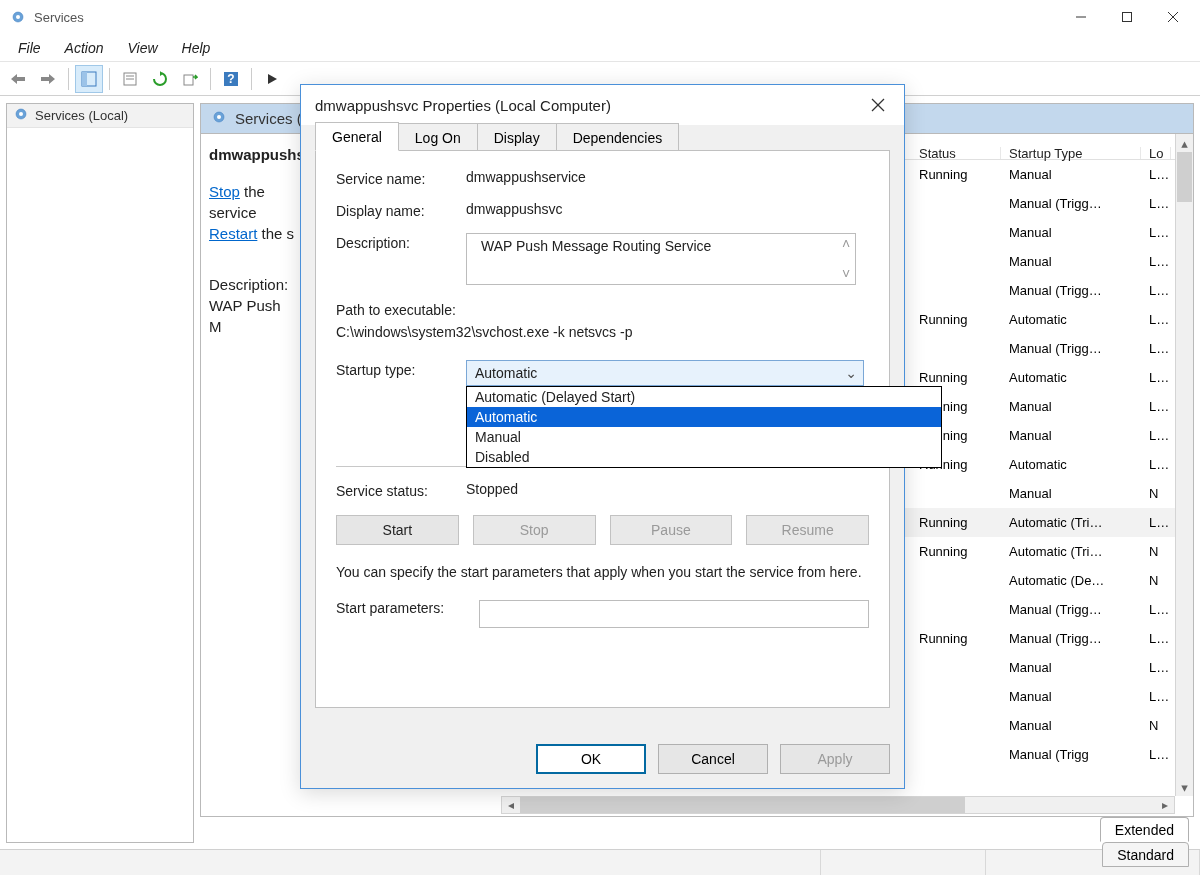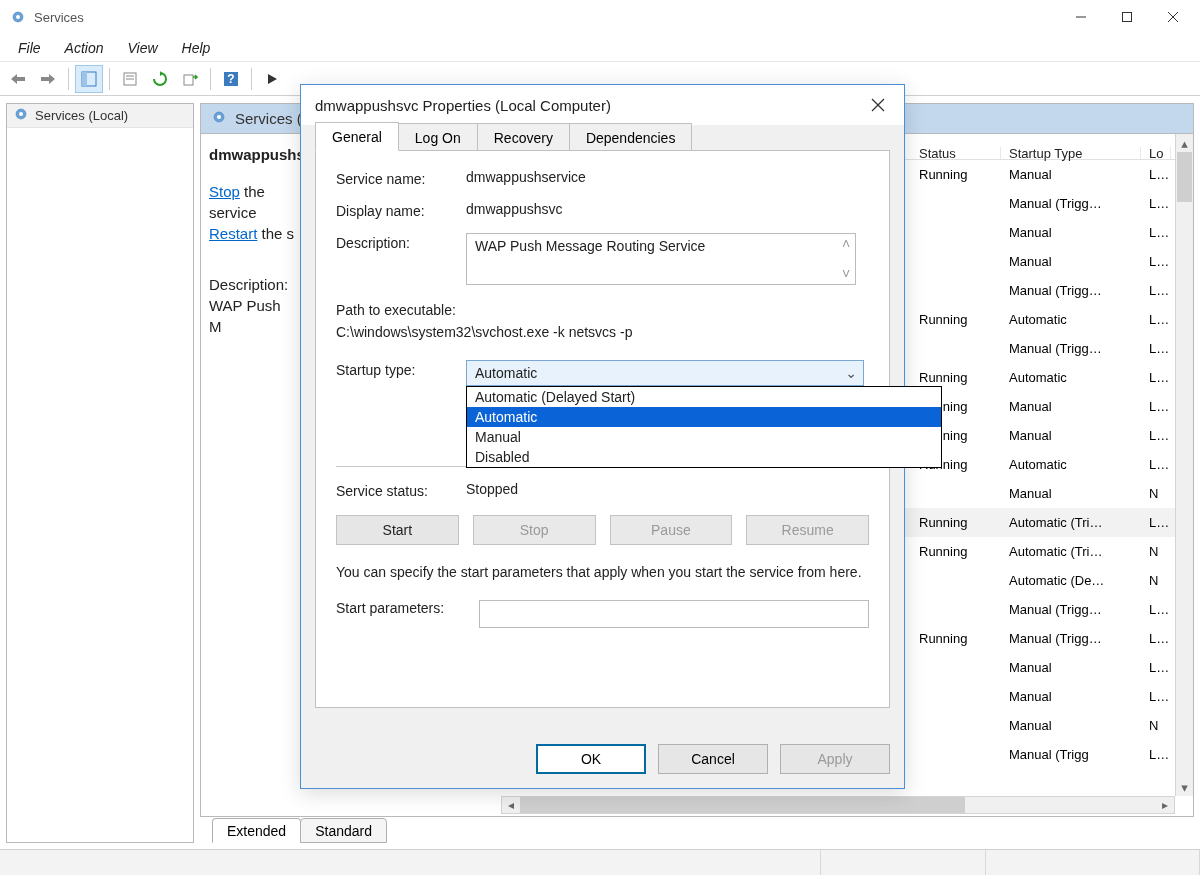--- a/index.html
+++ b/index.html
@@ -246,21 +246,21 @@
   height: 558px;
   position: relative;
 }
 .form-row { display: flex; margin-bottom: 14px; align-items: flex-start;}
 .form-row .lab { width: 130px; padding-top: 2px;}
 .form-row .val { flex: 1; }
 .textarea {
   border: 1px solid #bcbcbc;
   height: 52px;
   width: 390px;
-  padding: 4px 8px;
+  padding: 4px 14px;
   font-size: 14px;
   position: relative;
   background:#fff;
 }
 .textarea .scarrow { position:absolute; right:2px; width:14px; color:#999; text-align:center;}
 .textarea .sca1{ top:2px;} .textarea .sca2{ bottom:2px;}
 
 .path-block { margin: 10px 0 16px; line-height: 1.6;}
 .combo {
   border: 1px solid #7aa7d6;
@@ -562,21 +562,21 @@
 
       <div class="hscroll">
         <div class="arrow">◂</div>
         <div class="track">
             <div class="thumb"></div>
           </div>
         <div class="arrow">▸</div>
       </div>
     </div>
 
-    <div class="tabs-strip" style="padding-left:6px;">
+    <div class="tabs-strip" style="padding-left:6px;flex-direction:column;">
       <div class="tab active">Extended</div>
       <div class="tab">Standard</div>
     </div>
   </div>
 </div>
 
 <div class="statusbar">
   <div class="cell" style="flex:5"></div>
   <div class="cell" style="flex:1"></div>
   <div class="cell" style="flex:1.3"></div>
@@ -590,21 +590,21 @@
           <line x1="1" y1="1" x2="13" y2="13" stroke="#333" stroke-width="1.2"></line>
           <line x1="13" y1="1" x2="1" y2="13" stroke="#333" stroke-width="1.2"></line>
         </svg>
     </span>
   </div>
 
   <div class="dlg-body">
     <div class="dlg-tabs">
       <div class="dtab active">General</div>
       <div class="dtab">Log On</div>
-      <div class="dtab">Recovery</div>
+      <div class="dtab">Display</div>
       <div class="dtab">Dependencies</div>
     </div>
 
     <div class="dlg-page">
       <div class="form-row">
         <div class="lab">Service name:</div>
         <div class="val">dmwappushservice</div>
       </div>
       <div class="form-row">
         <div class="lab">Display name:</div>

